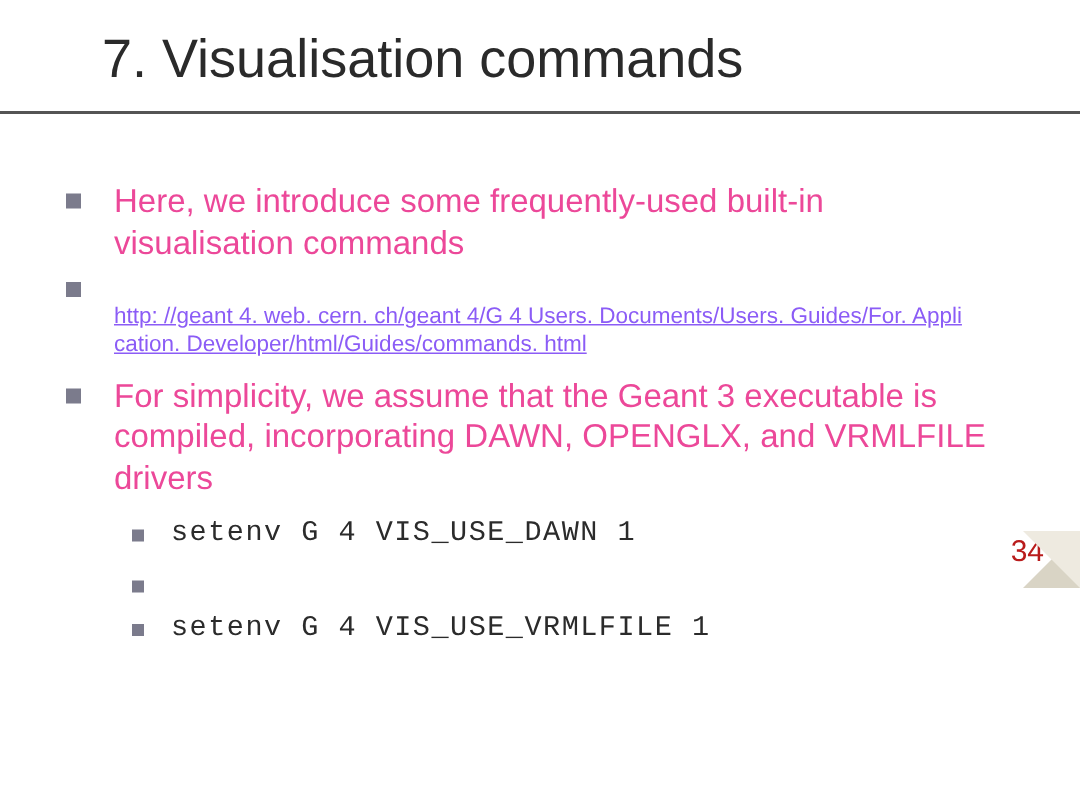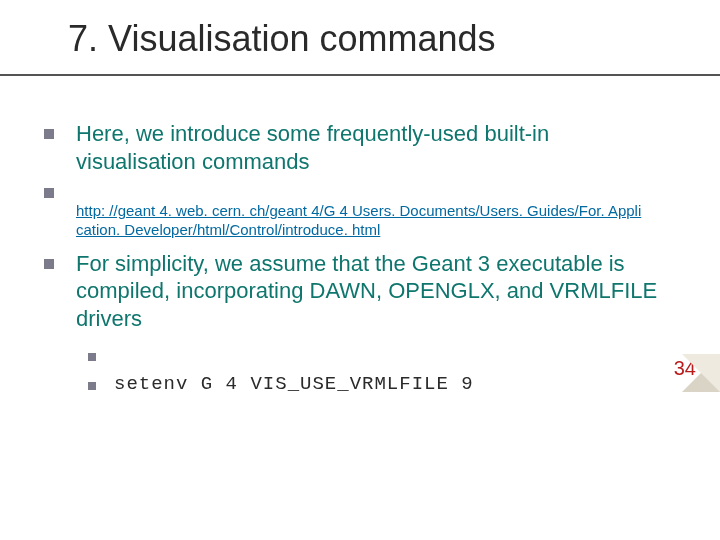--- a/index.html
+++ b/index.html
@@ -48,32 +48,32 @@
   .bullet .square {
     width: 10px;
     height: 10px;
     min-width: 10px;
     background: #7b7b8c;
     margin-top: 9px;
     margin-right: 22px;
   }
   .bullet .text {
     font-size: 22px;
-    color: #0f766e;
+    color: #ec4899;
     line-height: 1.25;
   }
   .link-block {
     margin-left: 32px;
     margin-top: 2px;
     margin-bottom: 10px;
     font-size: 15px;
     line-height: 1.25;
   }
   .link-block a {
-    color: #0369a1;
+    color: #8b5cf6;
     text-decoration: underline;
   }
   .sub-bullets {
     margin-left: 44px;
     margin-top: 12px;
   }
   .sub-bullet {
     display: flex;
     align-items: flex-start;
     margin-bottom: 12px;
@@ -141,35 +141,39 @@
       <div class="square"></div>
       <div class="text">Here, we introduce some frequently-used built-in visualisation commands</div>
     </div>
 
     <div class="bullet">
       <div class="square"></div>
     </div>
 
     <div class="link-block">
       <a href="#">http: //geant 4. web. cern. ch/geant 4/G 4 Users. Documents/Users. Guides/For. Appli</a><br>
-      <a href="#">cation. Developer/html/Control/introduce. html</a>
+      <a href="#">cation. Developer/html/Guides/commands. html</a>
     </div>
 
     <div class="bullet">
       <div class="square"></div>
       <div class="text">For simplicity, we assume that the Geant 3 executable is compiled, incorporating DAWN, OPENGLX, and VRMLFILE drivers</div>
     </div>
 
     <div class="sub-bullets">
       <div class="sub-bullet">
         <div class="square"></div>
+        <div class="code">setenv G 4 VIS_USE_DAWN 1</div>
       </div>
       <div class="sub-bullet">
         <div class="square"></div>
-        <div class="code">setenv G 4 VIS_USE_VRMLFILE 9</div>
+      </div>
+      <div class="sub-bullet">
+        <div class="square"></div>
+        <div class="code">setenv G 4 VIS_USE_VRMLFILE 1</div>
       </div>
     </div>
 
   </div>
 
   <div class="page-number">34</div>
 
   <div class="corner-accent"></div>
   <div class="corner-accent-inner"></div>
 

